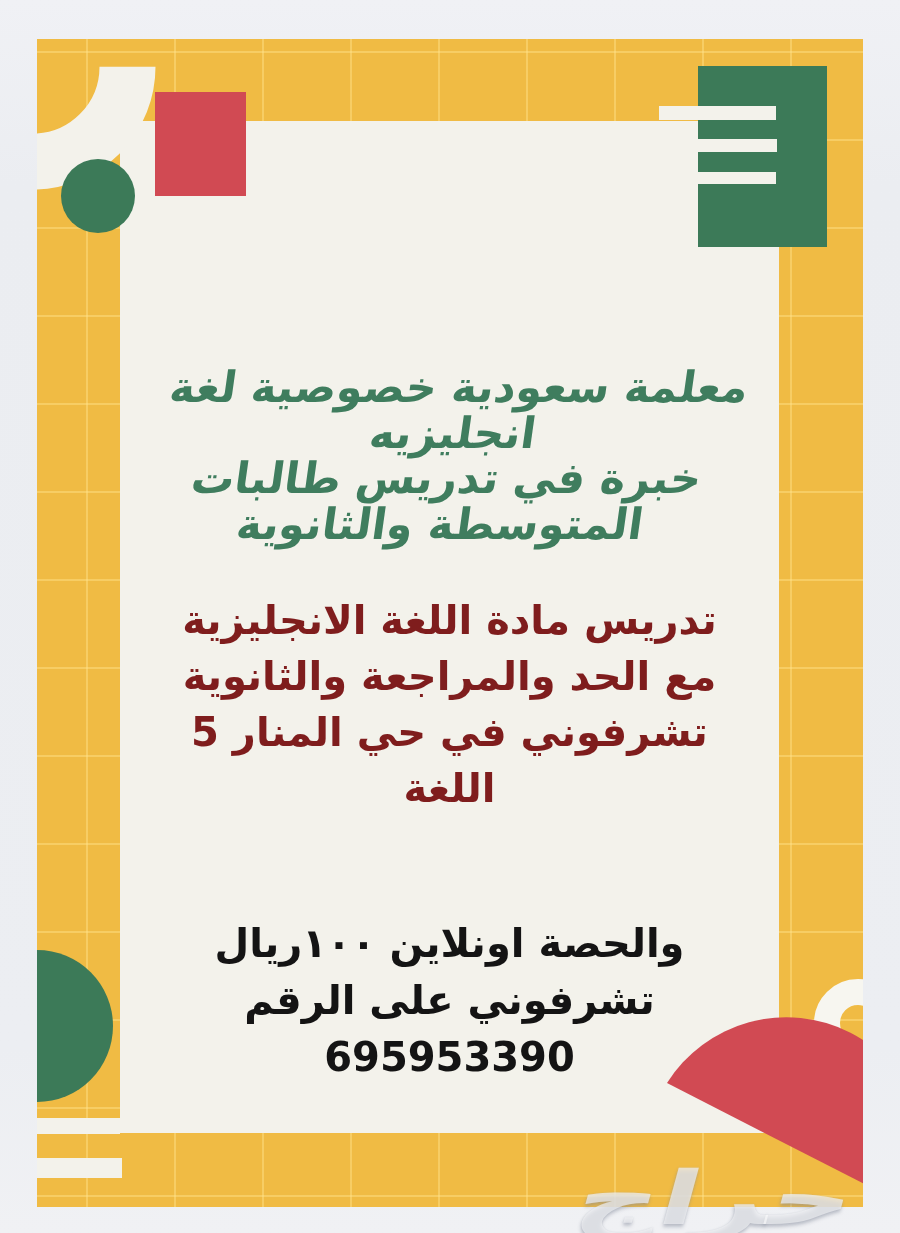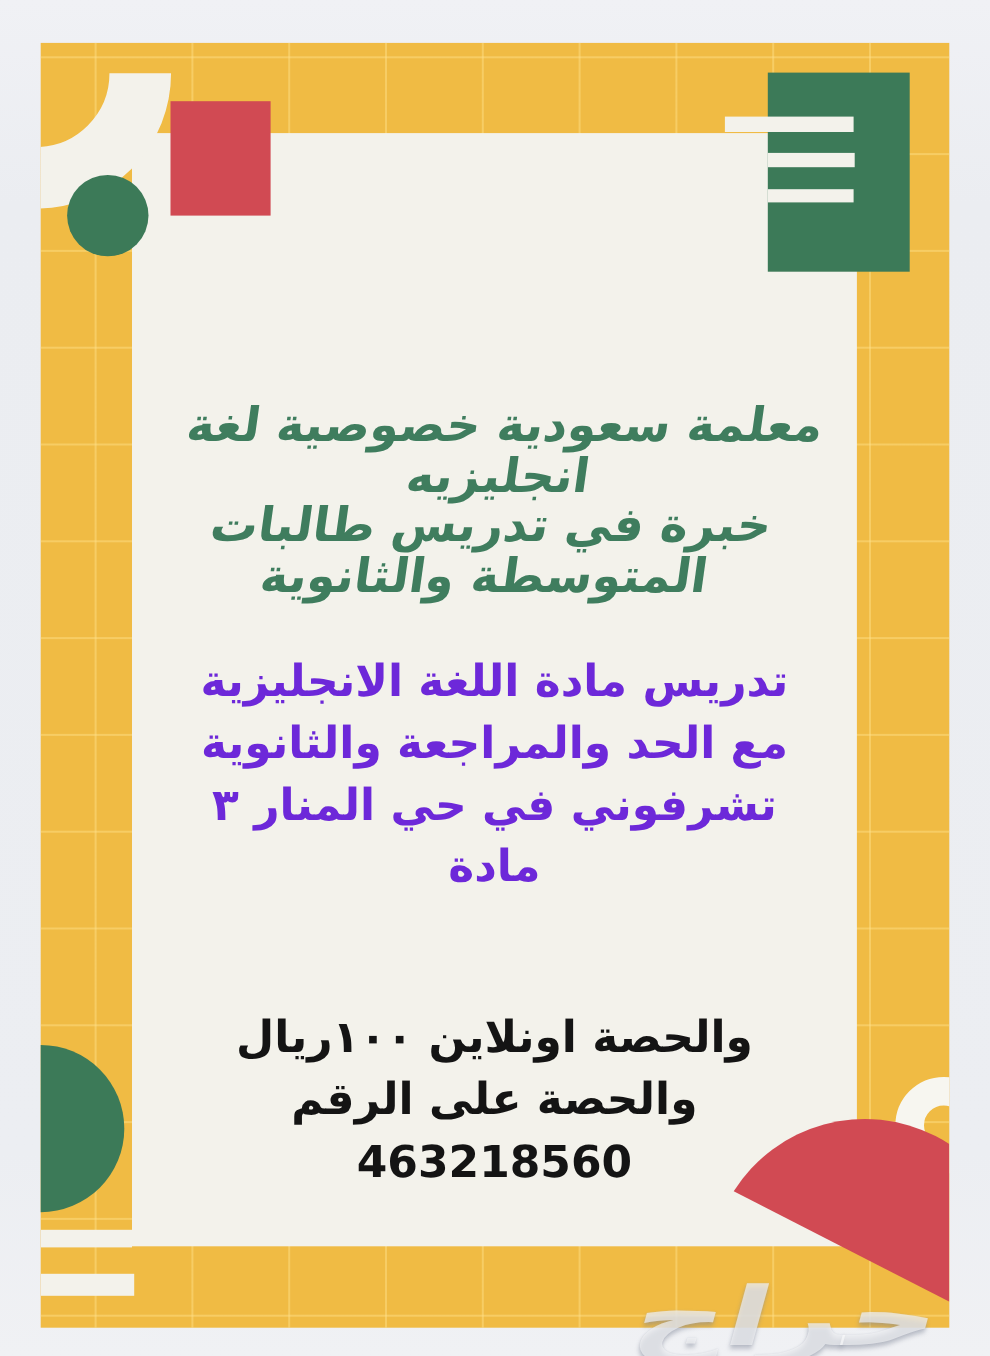--- a/index.html
+++ b/index.html
@@ -51,21 +51,21 @@
   
   .heading {
     position:absolute; left:0; right:0; top:244px;
     direction:rtl; text-align:center;
     color:#3F7D5E; font-weight:bold; font-size:43px; line-height:1.06;
     transform:skewX(-8deg);
   }
   .details {
     position:absolute; left:0; right:0; top:471px;
     direction:rtl; text-align:center;
-    color:#6d28d9; font-weight:bold; font-size:40px; line-height:56px;
+    color:#7f1d1d; font-weight:bold; font-size:40px; line-height:56px;
   }
   .contact {
     position:absolute; left:0; right:0; top:794px;
     direction:rtl; text-align:center;
     color:#141414; font-weight:bold; font-size:40px; line-height:57px;
   }
 
   
   .watermark {
     position:absolute; left:565px; top:1156px; width:340px; height:84px;
@@ -89,28 +89,28 @@
       <div class="heading">
         <div>معلمة سعودية خصوصية لغة</div>
         <div>انجليزيه</div>
         <div>خبرة في تدريس طالبات</div>
         <div>المتوسطة والثانوية</div>
       </div>
 
       <div class="details">
         <div>تدريس مادة اللغة الانجليزية</div>
         <div>مع الحد والمراجعة والثانوية</div>
-        <div>تشرفوني في حي المنار ٣</div>
-        <div>مادة</div>
+        <div>تشرفوني في حي المنار 5</div>
+        <div>اللغة</div>
       </div>
 
       <div class="contact">
         <div>والحصة اونلاين ١٠٠ريال</div>
-        <div>والحصة على الرقم</div>
-        <div>463218560</div>
+        <div>تشرفوني على الرقم</div>
+        <div>695953390</div>
       </div>
 
     </div>
 
     <div class="shape rect-red-tl"></div>
     <svg class="shape ring-tl" viewBox="-40 0 240 200" xmlns="http://www.w3.org/2000/svg">
       <path d="M 90.5 27.7 A 95 95 0 0 1 -4.5 122.7" fill="none" stroke="#F3F2EB" stroke-width="56"></path>
     </svg>
     <div class="shape circle-tl"></div>
 

